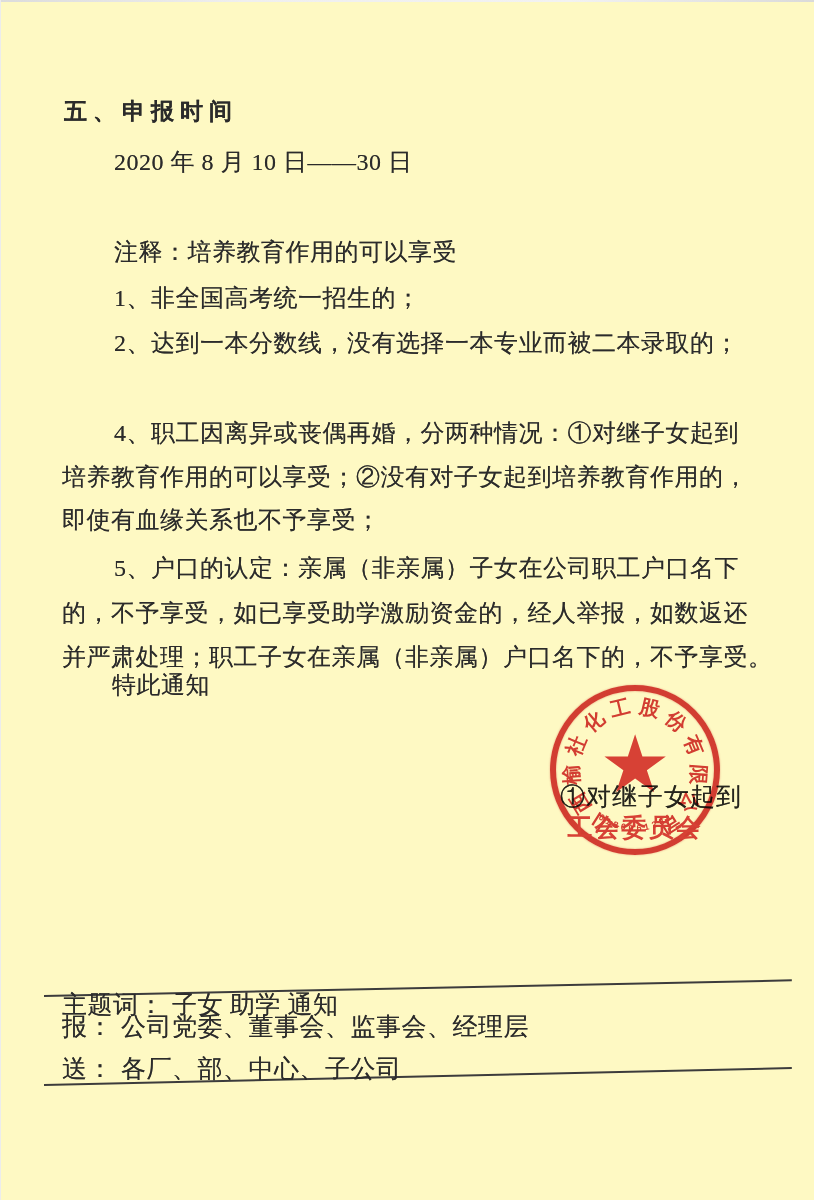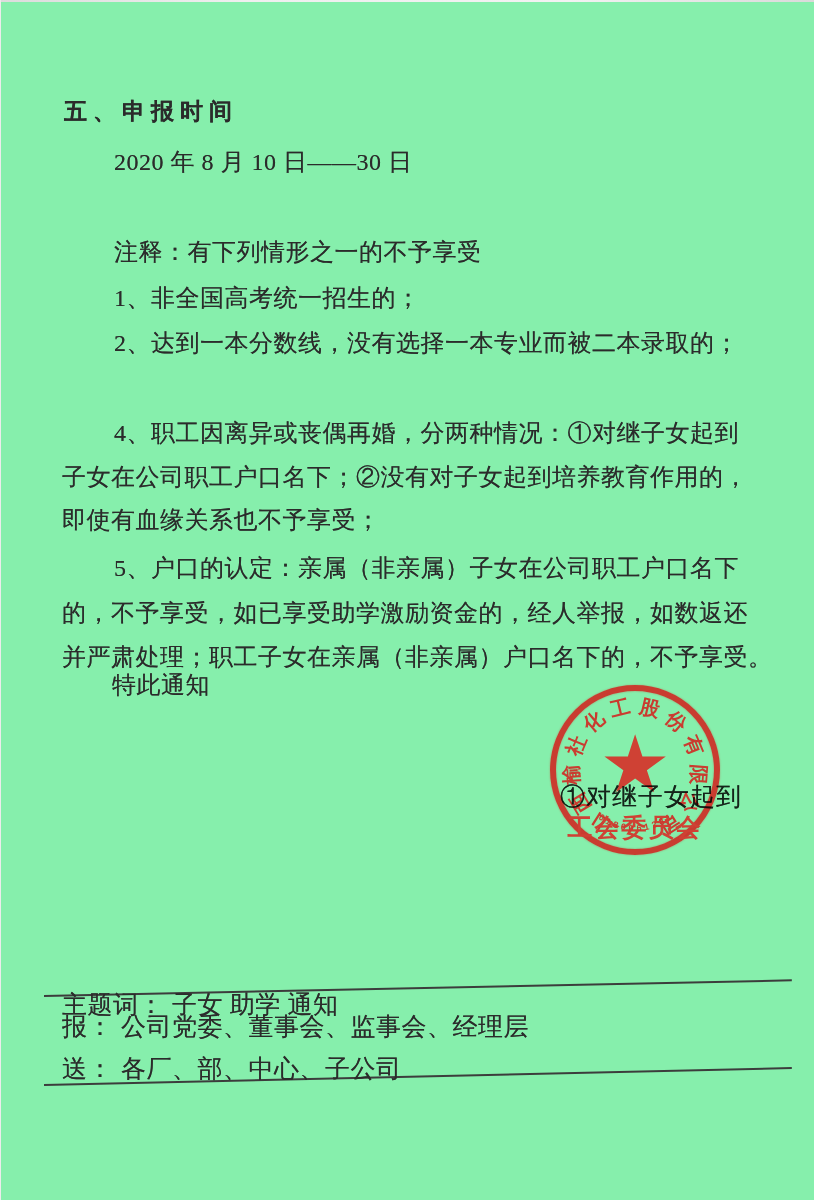--- a/index.html
+++ b/index.html
@@ -1,18 +1,18 @@
 <!DOCTYPE html>
 <html><head>
 <meta charset="utf-8">
 <style>
   html,body { margin:0; padding:0; background:#ffffff; }
   .page {
     position:relative; width:814px; height:1200px; margin:0 auto;
-    background:#86efac; overflow:hidden;
+    background:#fef9c3; overflow:hidden;
     font-family:"Liberation Serif","DejaVu Serif",serif;
     color:#2b2b2b;
   }
   .scan-edge { position:absolute; top:0; left:0; right:0; height:2px;
     background:linear-gradient(90deg,#dcdcdc,#efefef 30%,#f2f2f2 70%,#dadada); }
   .scan-edge-left { position:absolute; top:0; left:0; bottom:0; width:1px; background:#ececec; }
 
   .ln {
     position:absolute; left:62px; font-size:24px; letter-spacing:0.5px;
     white-space:nowrap; line-height:1.3;
@@ -78,27 +78,27 @@
 <body>
 
 <div class="page">
   <div class="scan-edge"></div>
   <div class="scan-edge-left"></div>
 
   <div class="heading">五、申报时间</div>
 
   <div class="ln indent" style="top:147px">2020 年 8 月 10 日——30 日</div>
 
-  <div class="ln indent" style="top:237px">注释：有下列情形之一的不予享受</div>
+  <div class="ln indent" style="top:237px">注释：培养教育作用的可以享受</div>
 
   <div class="ln indent" style="top:283px">1、非全国高考统一招生的；</div>
   <div class="ln indent" style="top:328px">2、达到一本分数线，没有选择一本专业而被二本录取的；</div>
 
   <div class="ln indent" style="top:418px">4、职工因离异或丧偶再婚，分两种情况：①对继子女起到</div>
-  <div class="ln" style="top:462px">子女在公司职工户口名下；②没有对子女起到培养教育作用的，</div>
+  <div class="ln" style="top:462px">培养教育作用的可以享受；②没有对子女起到培养教育作用的，</div>
   <div class="ln" style="top:505px">即使有血缘关系也不予享受；</div>
 
   <div class="ln indent" style="top:553px">5、户口的认定：亲属（非亲属）子女在公司职工户口名下</div>
   <div class="ln" style="top:598px">的，不予享受，如已享受助学激励资金的，经人举报，如数返还</div>
   <div class="ln" style="top:642px">并严肃处理；职工子女在亲属（非亲属）户口名下的，不予享受。</div>
 
   <div class="ln" style="top:670px;left:112px">特此通知</div>
 
   <div class="seal">
     <div class="seal-ring"></div>

